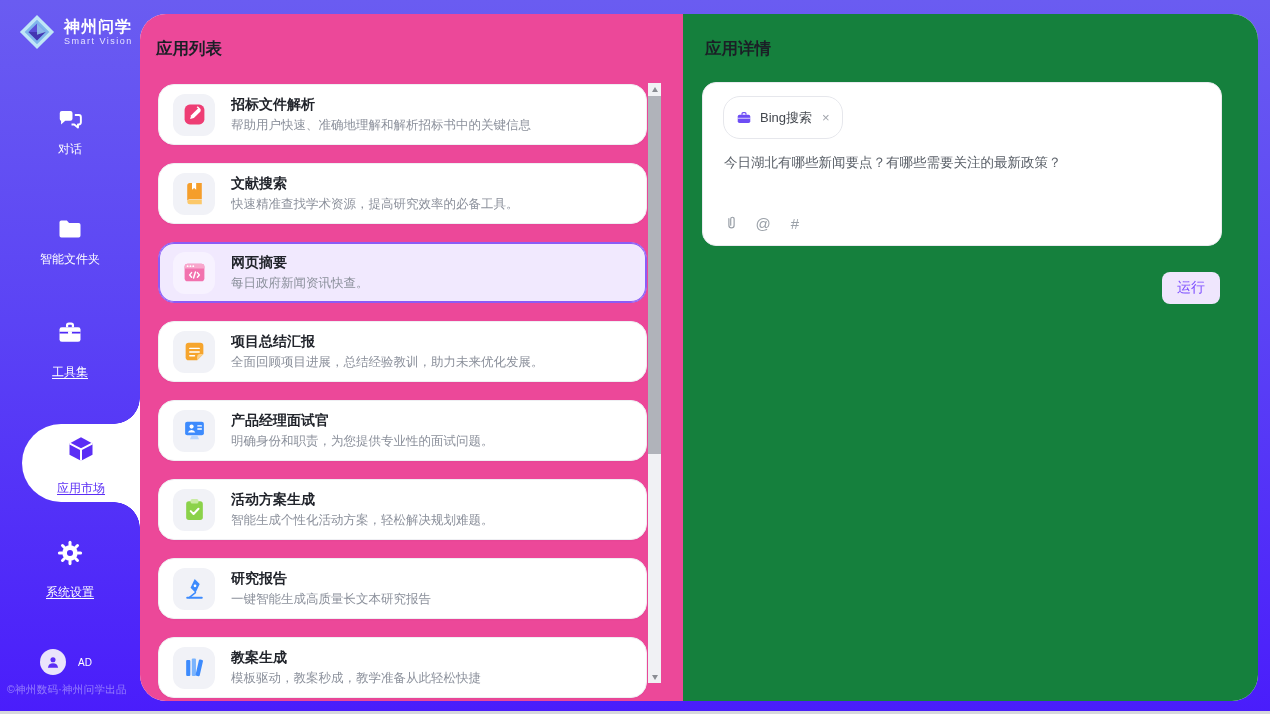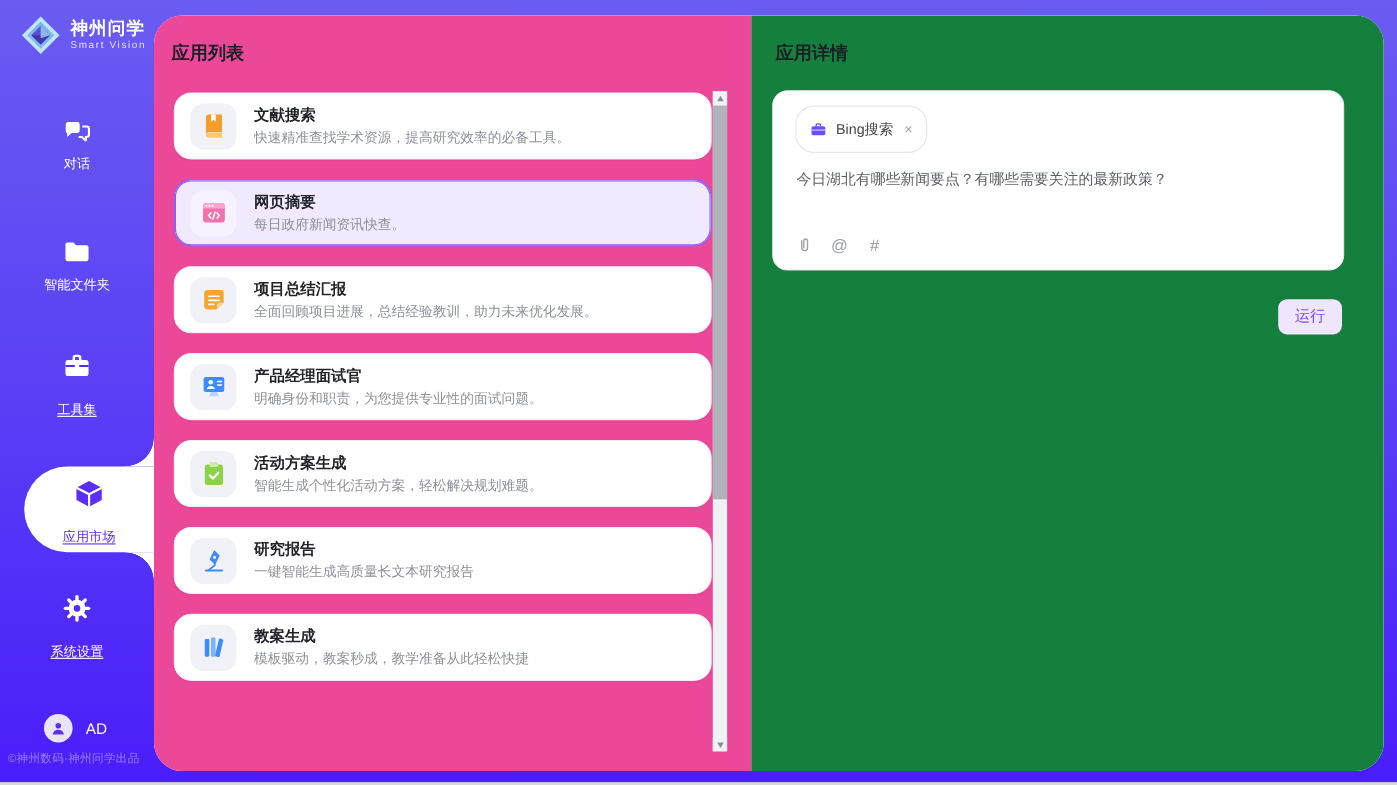--- a/index.html
+++ b/index.html
@@ -25,21 +25,21 @@
 
   .nav-item.active { left:22px; width:118px; height:78px; background:#fff; border-radius:39px 0 0 39px; padding-top:10px; }
   .nav-item.active .nav-label { color:#5b2ef5; }
   .nav-item.active::before { content:''; position:absolute; right:0; top:-26px; width:26px; height:26px;
       background:radial-gradient(circle at 0 0, rgba(0,0,0,0) 25.5px, #fff 26px); }
   .nav-item.active::after { content:''; position:absolute; right:0; bottom:-26px; width:26px; height:26px;
       background:radial-gradient(circle at 0 100%, rgba(0,0,0,0) 25.5px, #fff 26px); }
 
   .user-row { position:absolute; left:40px; top:649px; display:flex; align-items:center; gap:12px; cursor:pointer; }
   .avatar { width:26px; height:26px; border-radius:50%; background:#eae4fb; display:flex; align-items:center; justify-content:center; }
-  .user-name { color:#fff; font-size:14px; }
+  .user-name { color:#fff; font-size:10px; }
   .sidebar-footer { position:absolute; left:7px; top:683px; width:130px; color:rgba(236,233,255,.45); font-size:10.5px; letter-spacing:.3px; }
 
   
   .content { position:absolute; left:140px; top:14px; right:12px; bottom:13px; border-radius:26px; overflow:hidden; display:flex; background:#fff; }
 
   
   .list-panel { width:543px; position:relative; background:#ec4899; flex:0 0 auto; }
   .panel-title { position:absolute; left:16px; top:24px; font-size:16.5px; font-weight:700; color:#1b1f26; }
   .app-list { position:absolute; left:18px; top:70px; width:489px; }
   .app-card { position:relative; height:61px; margin-bottom:18px; border:1px solid #efeff3; border-radius:16px;
@@ -165,20 +165,33 @@
 </div>
 
 <div class="content">
 
   <section class="list-panel">
     <h2 class="panel-title">应用列表</h2>
     <div id="app-list" class="app-list">
         <div class="app-card">
           <div class="app-icon-tile">
             <svg viewBox="0 0 24 24" width="25" height="25">
+              <rect x="2.5" y="2.5" width="19" height="19" rx="5" fill="#ee3d74"></rect>
+              <path d="M7.8 16.4l1-3.6 6.1-6.1a1.5 1.5 0 0 1 2.1 0l.5.5a1.5 1.5 0 0 1 0 2.1l-6.1 6.1z" fill="#fff"></path>
+              <path d="M14.6 4.6l2.9 2.9" stroke="#fff" stroke-width="1.4"></path>
+            </svg>
+          </div>
+          <div class="app-text">
+            <div class="app-name">招标文件解析</div>
+            <div class="app-desc">帮助用户快速、准确地理解和解析招标书中的关键信息</div>
+          </div>
+        </div>
+        <div class="app-card">
+          <div class="app-icon-tile">
+            <svg viewBox="0 0 24 24" width="25" height="25">
               <path d="M5 4.6A2.6 2.6 0 0 1 7.6 2H19v15.4H7.6A2.6 2.6 0 0 0 5 20z" fill="#f59e2b"></path>
               <path d="M5 20a2.6 2.6 0 0 0 2.6 2.4H19V17.9H7.6A2.6 2.6 0 0 0 5 20z" fill="#fcc869"></path>
               <path d="M13.6 2v6.3l-2-1.5-2 1.5V2z" fill="#fff"></path>
             </svg>
           </div>
           <div class="app-text">
             <div class="app-name">文献搜索</div>
             <div class="app-desc">快速精准查找学术资源，提高研究效率的必备工具。</div>
           </div>
         </div>

